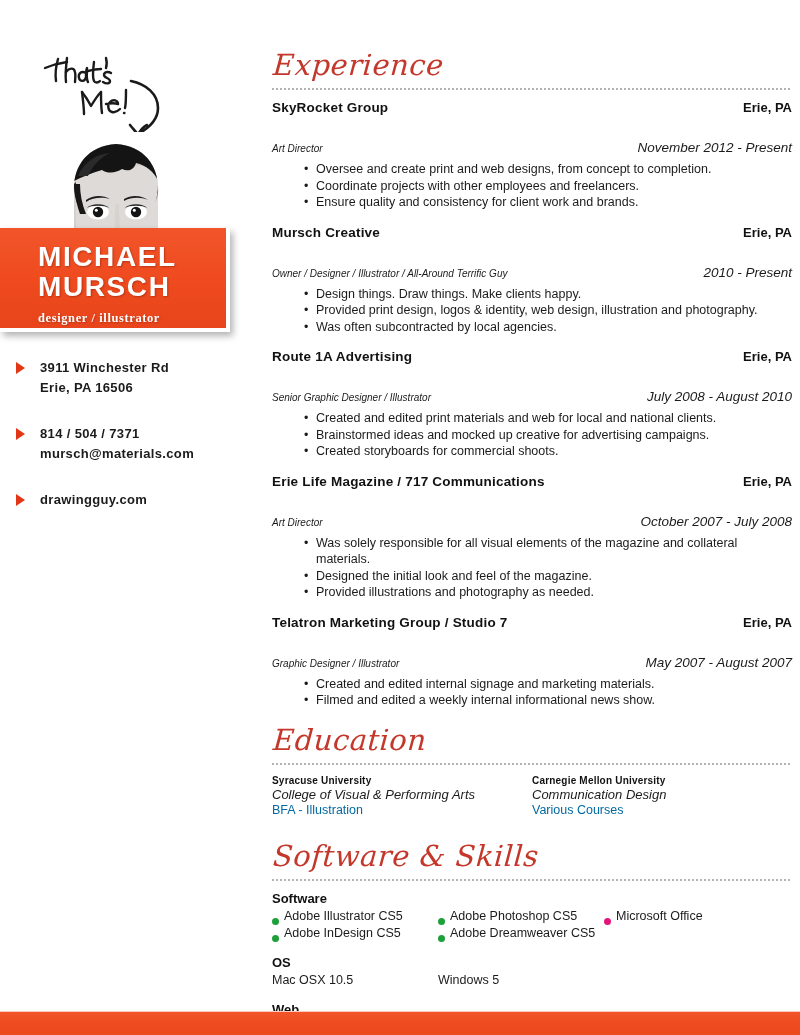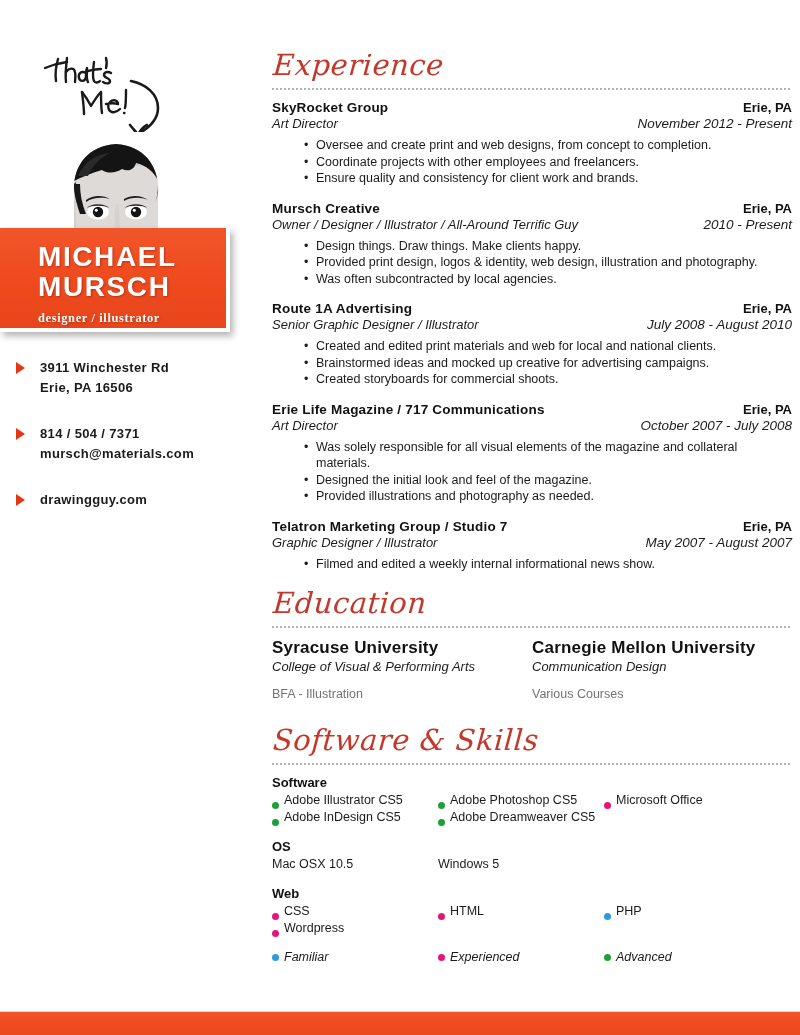--- a/index.html
+++ b/index.html
@@ -165,29 +165,30 @@
     color: #111111;
     white-space: nowrap;
   }
   .job-sub {
     display: flex;
     justify-content: space-between;
     align-items: baseline;
     margin-top: 1px;
   }
   .job-role {
-    font-size: 13px;
+    font-size: 10px;
     font-style: italic;
     color: #1b1b1b;
   }
   .job-dates {
     font-size: 13.5px;
     font-style: italic;
     color: #1b1b1b;
     white-space: nowrap;
+    margin-top: 24px;
   }
   .job-bullets {
     margin: 6px 0 0 0;
     padding-left: 34px;
     list-style: none;
   }
   .job-bullets li {
     font-size: 12.5px;
     line-height: 16.5px;
     color: #1b1b1b;
@@ -201,35 +202,35 @@
     top: 0;
   }
 
   
   .edu-grid {
     display: flex;
     gap: 0;
   }
   .edu-col { width: 262px; }
   .edu-school {
-    font-size: 17px;
+    font-size: 10px;
     font-weight: bold;
     color: #111111;
     letter-spacing: 0.2px;
   }
   .edu-program {
     font-size: 13px;
     font-style: italic;
     color: #1b1b1b;
     margin-top: 1px;
   }
   .edu-degree {
     font-size: 12.5px;
-    color: #737373;
-    margin-top: 13px;
+    color: #0369a1;
+    margin-top: 1px;
   }
 
   
   .skill-group { margin-bottom: 13px; }
   .skill-group-title {
     font-size: 13px;
     font-weight: bold;
     color: #111111;
     margin-bottom: 2px;
   }
@@ -457,20 +458,21 @@
           <div class="job">
             <div class="job-head">
               <div class="job-company">Telatron Marketing Group / Studio 7</div>
               <div class="job-location">Erie, PA</div>
             </div>
             <div class="job-sub">
               <div class="job-role">Graphic Designer / Illustrator</div>
               <div class="job-dates">May 2007 - August 2007</div>
             </div>
             <ul class="job-bullets">
+              <li>Created and edited internal signage and marketing materials.</li>
               <li>Filmed and edited a weekly internal informational news show.</li>
             </ul>
           </div>
         </div>
     </div>
 
     <div class="section" style="margin-top:14px;">
       <div class="section-title">Education</div>
       <div class="dotted-rule"></div>
       <div class="edu-grid" id="edu-container">

